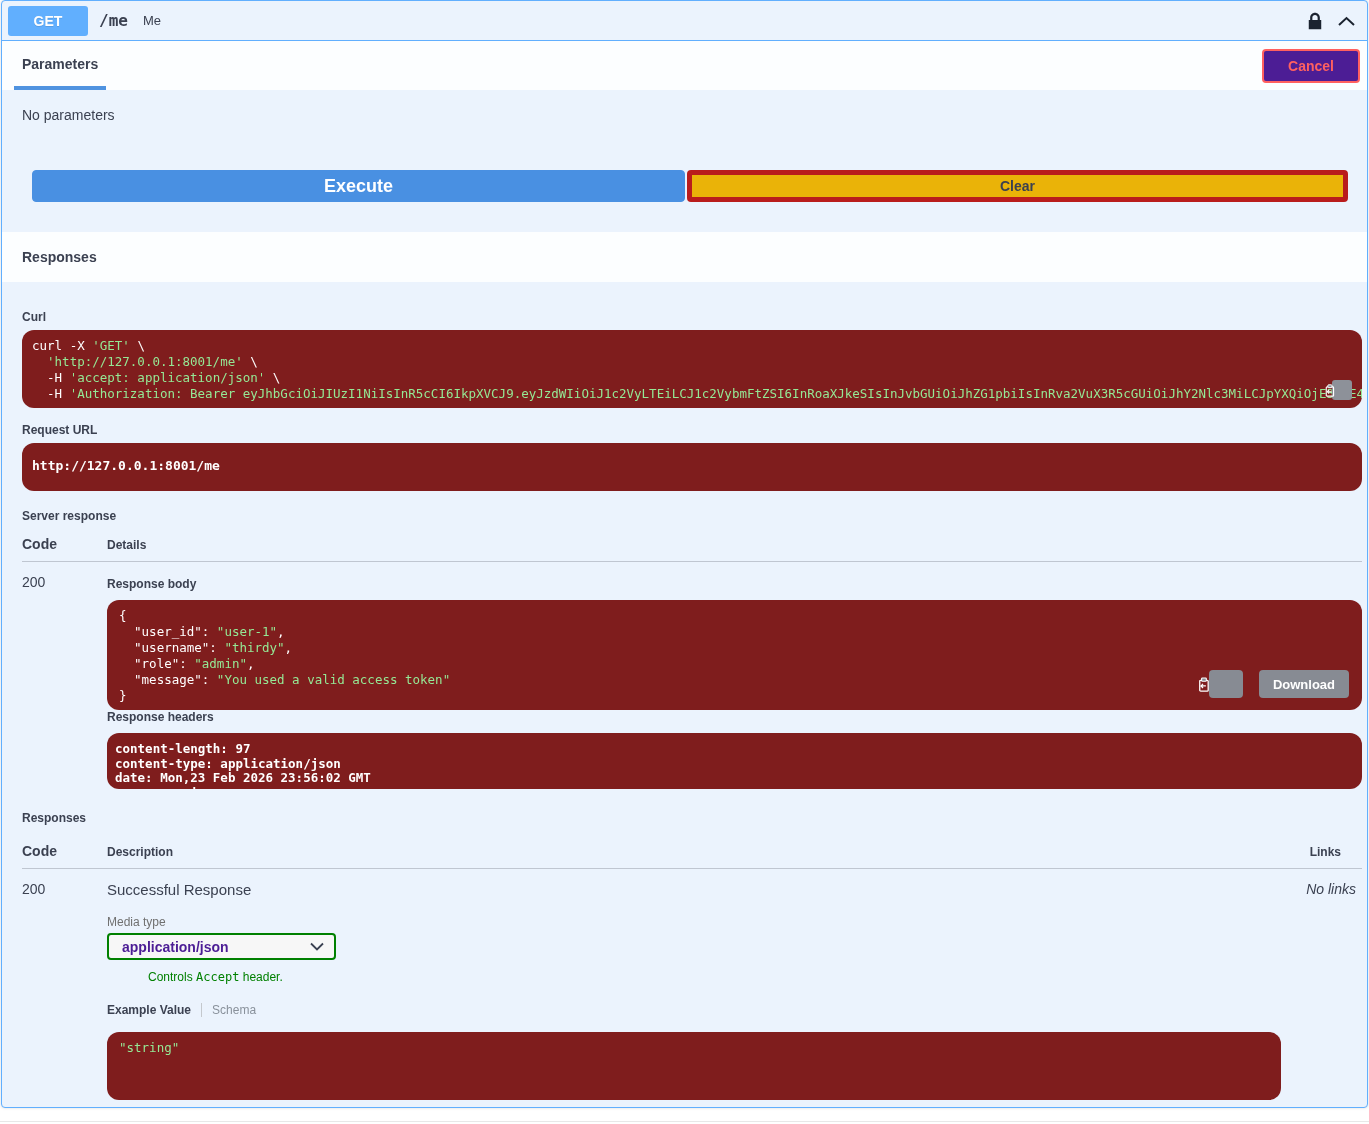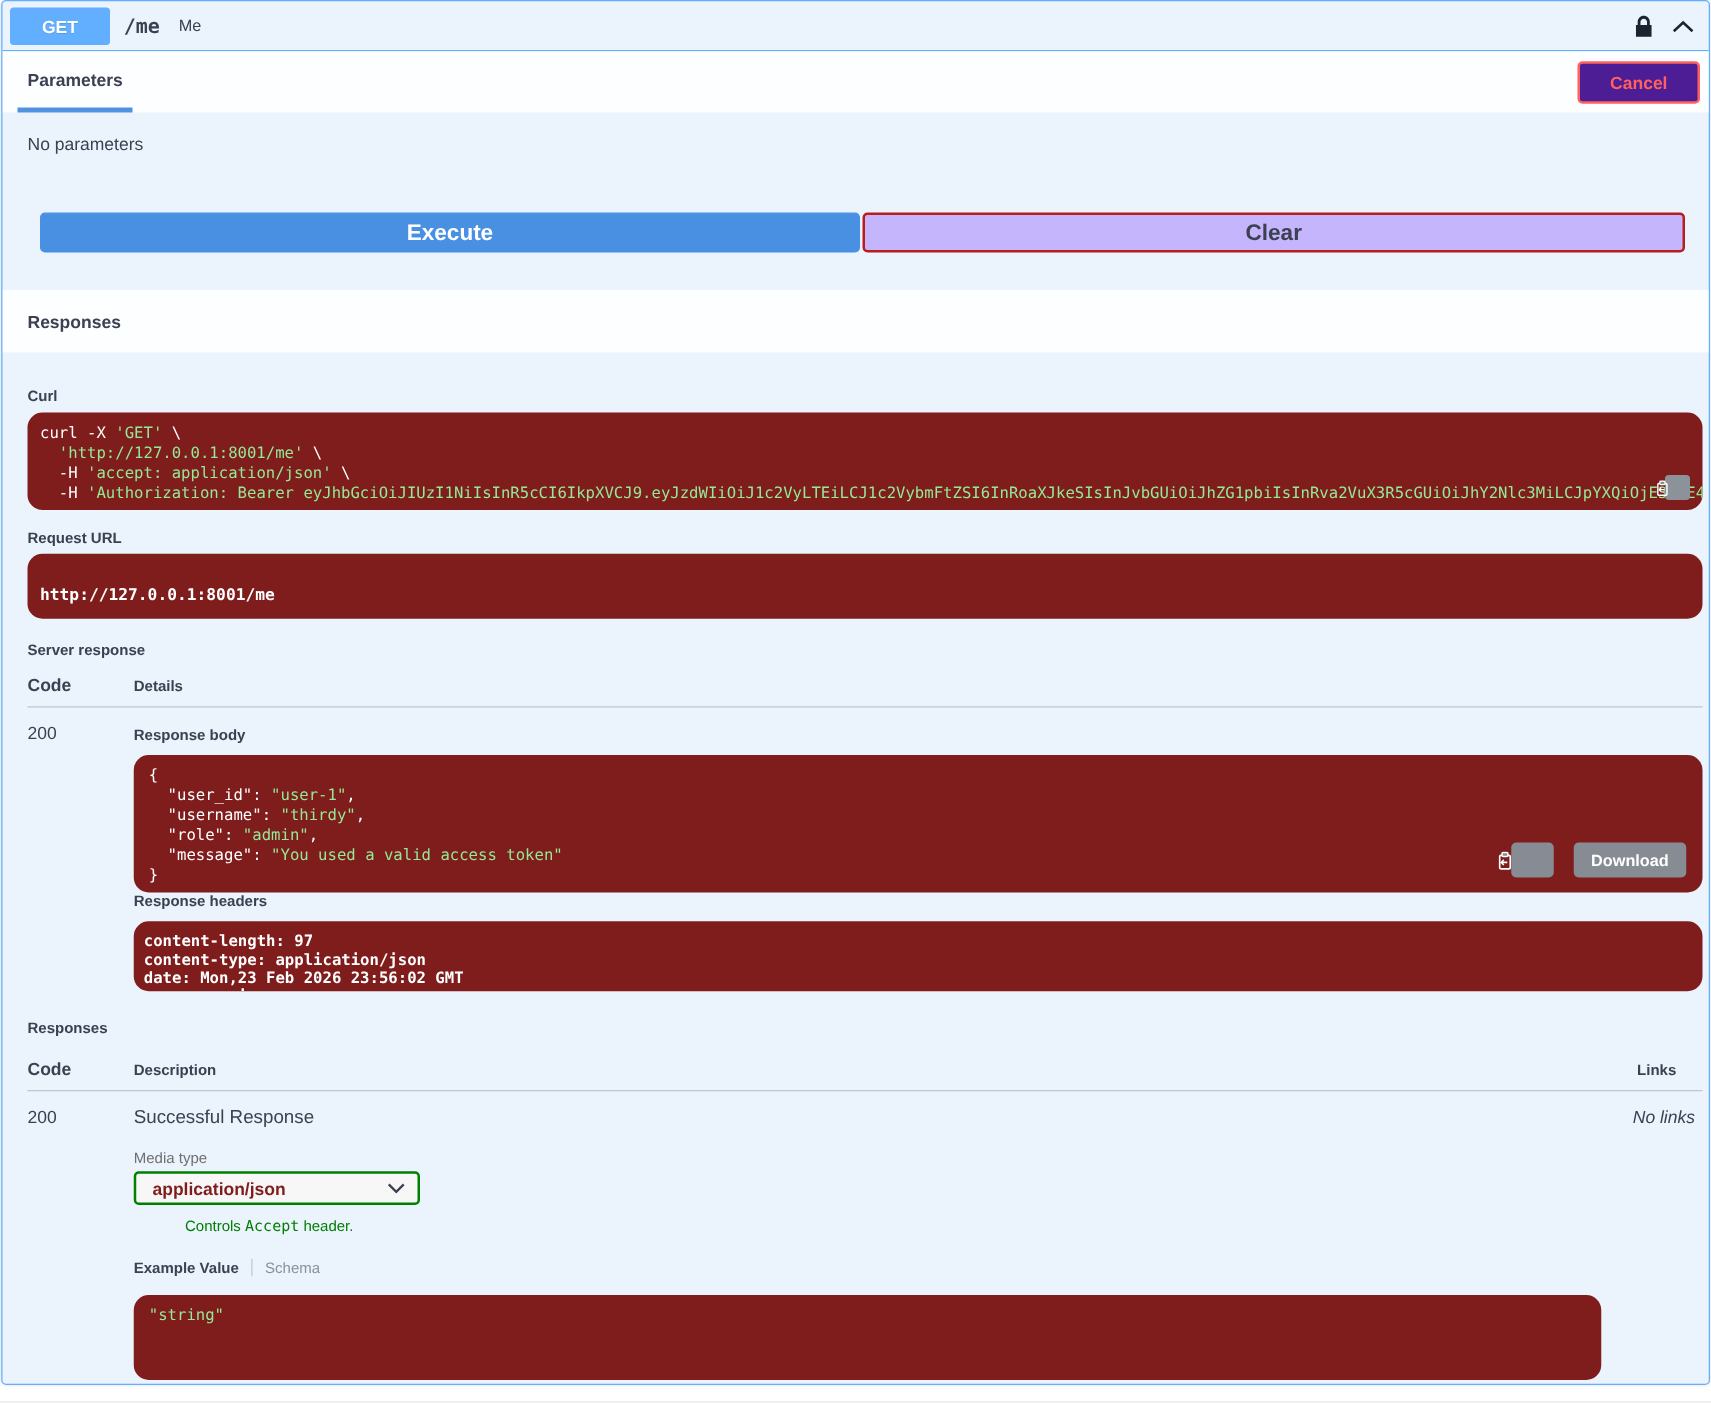--- a/index.html
+++ b/index.html
@@ -69,23 +69,23 @@
   .execute-wrapper { display:flex; gap:2px; padding:31px 19px 30px 30px; }
   .execute-btn {
     flex:1; height:32px;
     background:#4990e2; color:#fff;
     border:1px solid #4990e2; border-radius:4px;
     font-weight:bold; font-size:18px; cursor:pointer;
     font-family:"Liberation Sans", sans-serif;
   }
   .clear-btn {
     flex:1; height:32px;
-    background:#c4b5fd; color:#3b4151;
-    border:2px solid #b91c1c; border-radius:4px;
-    font-weight:bold; font-size:18px; cursor:pointer;
+    background:#eab308; color:#3b4151;
+    border:5px solid #b91c1c; border-radius:4px;
+    font-weight:bold; font-size:14px; cursor:pointer;
     font-family:"Liberation Sans", sans-serif;
   }
   .responses-header {
     height:50px;
     background:rgba(255,255,255,.85);
     display:flex; align-items:center;
     padding:0 20px;
     font-size:14px; font-weight:bold; color:#3b4151;
   }
   
@@ -102,21 +102,21 @@
   .grn { color:#95e895; }
   .curl-block { margin-top:6px; height:78px; padding:8px 10px; }
   .copy-btn-sm {
     position:absolute; right:10px; bottom:8px;
     width:20px; height:20px;
     background:#8d9199; border:none; border-radius:3px;
     display:flex; align-items:center; justify-content:center;
     cursor:pointer; padding:0;
   }
   .requrl-label { margin-top:15px; }
-  .requrl-block { margin-top:6px; height:32px; padding:26px 10px; font-weight:bold; font-size:13px; }
+  .requrl-block { margin-top:6px; height:48px; padding:15px 10px; font-weight:bold; font-size:13px; }
   .srvresp-label { margin-top:18px; }
   .thead { display:flex; margin-top:13px; align-items:baseline; }
   .col-code { width:85px; font-size:14px; font-weight:bold; }
   .col-flex { flex:1; font-size:12px; font-weight:bold; }
   .col-links { font-size:12px; font-weight:bold; text-align:right; padding-right:21px; }
   .hr { border:none; border-top:1px solid rgba(59,65,81,.25); margin:9px 0 0; height:0; }
   .trow { display:flex; align-items:flex-start; }
   .cell-code { width:85px; font-size:14px; color:#3b4151; }
   .cell-flex { flex:1; min-width:0; }
   .live-row { padding-top:12px; }
@@ -143,21 +143,21 @@
   .desc-title { font-size:15px; color:#3b4151; }
   .cell-links { font-size:14px; font-style:italic; color:#3b4151; text-align:right; padding-right:6px; width:120px; }
   .media-label { margin-top:17px; font-size:12px; color:#707070; }
   .select-box {
     margin-top:4px;
     width:229px; height:27px;
     background:#f7f7f7;
     border:2px solid #008000; border-radius:4px;
     display:flex; align-items:center;
     padding:0 10px 0 13px;
-    font-size:14px; font-weight:bold; color:#7f1d1d;
+    font-size:14px; font-weight:bold; color:#4c1d95;
     cursor:pointer;
   }
   .select-box .chev { margin-left:auto; display:flex; }
   .accept-note { margin-top:10px; font-size:12px; color:#008000;margin-left:41px; }
   .accept-note .mono { font-family:"DejaVu Sans Mono", monospace; font-size:12px; }
   .tabs2 { margin-top:19px; display:flex; align-items:center; }
   .tab-example { font-size:12px; font-weight:bold; color:#3b4151; cursor:pointer; }
   .tab-schema { font-size:12px; color:#89919b; margin-left:10px; padding-left:10px; border-left:1px solid #c4c8cd; cursor:pointer; }
   .example-block { margin-top:15px; width:1174px; height:68px; padding:8px 12px; }
   .bottom-divider { margin:13px 0 0; height:1px; background:#e8e8e8; width:1369px; }

